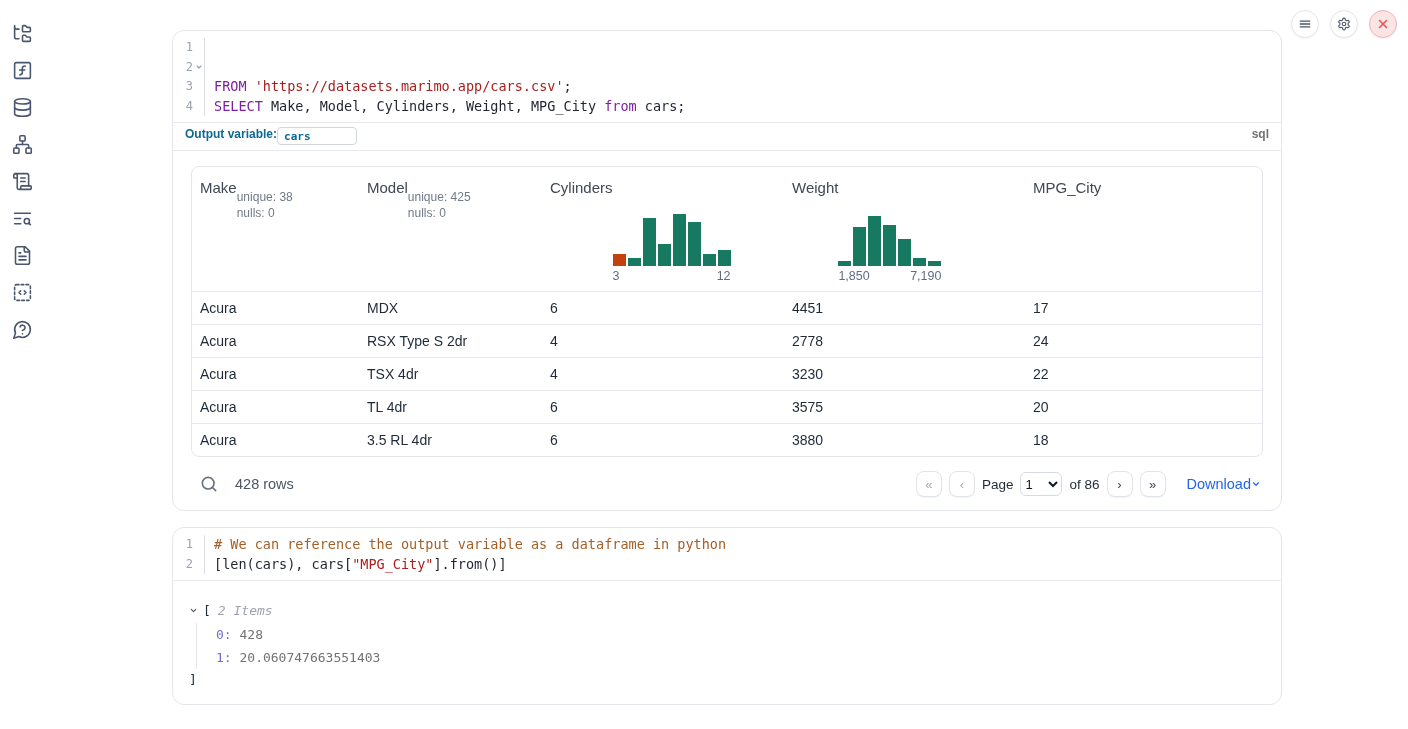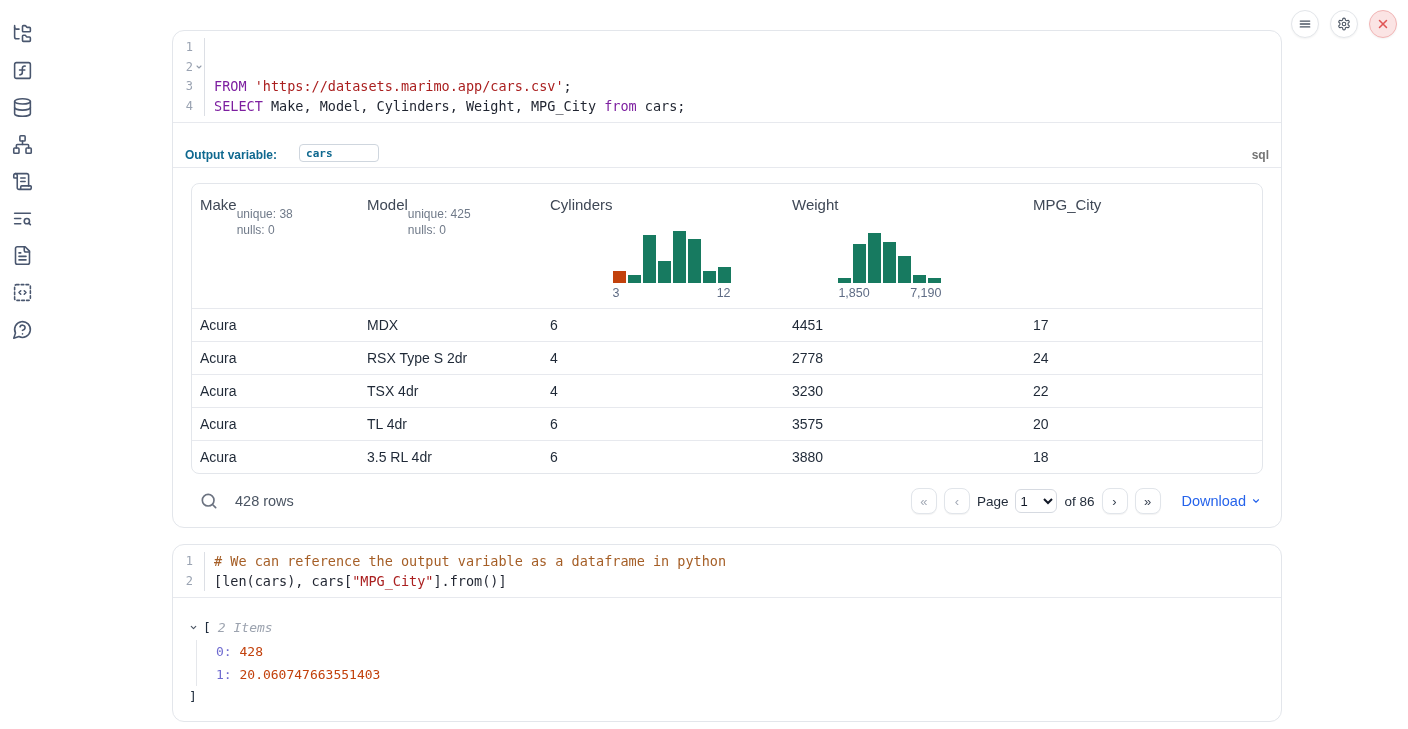--- a/index.html
+++ b/index.html
@@ -30,21 +30,21 @@
   .code-line { display:flex; font-family:"DejaVu Sans Mono", monospace; font-size:13.5px; line-height:19.5px; }
   .gutter { flex:none; width:32px; display:flex; align-items:center; color:#9aa3b2; border-right:1px solid #dcdfe5; }
   .lnum { flex:1; text-align:right; font-size:12px; }
   .fold { width:11px; display:flex; align-items:center; justify-content:center; }
   .code-content { padding-left:9px; white-space:pre; color:#1f2430; }
   .tok-comment { color:#a55e26; }
   .tok-keyword { color:#7d1fa0; }
   .tok-string  { color:#aa1f1f; }
   .tok-plain   { color:#1f2430; }
   
-  .outvar-row { display:flex; align-items:flex-end; gap:22px; padding:21px 12px 5px; border-top:1px solid #e7e9ee; }
+  .outvar-row { display:flex; align-items:flex-start; gap:0; padding:4px 12px 5px; border-top:1px solid #e7e9ee; }
   .outvar-label { font-size:12px; font-weight:700; color:#0e688f; }
   .outvar-input { width:80px; height:18px; border:1px solid #cfd6de; border-radius:4px; padding:0 6px;
     font-family:"DejaVu Sans Mono", monospace; font-size:11px; font-weight:700; color:#0e688f; }
   .lang-badge { margin-left:auto; font-size:12px; font-weight:600; color:#737373; }
   
   .cell-output { border-top:1px solid #e7e9ee; padding:15px 18px 8px; }
   .data-table { border:1px solid #e3e6eb; border-radius:8px; overflow:hidden; }
   .t-header, .tr { display:grid; grid-template-columns:167px 183px 242px 241px 241px; }
   .th { height:124px; padding:12px 8px 8px; display:flex; flex-direction:row; cursor:pointer; }
   .col-name { font-size:15px; color:#3f4856; }
@@ -62,31 +62,31 @@
   .rowcount { margin-left:16px; font-size:14.5px; color:#4b5563; }
   .pager { margin-left:auto; display:flex; align-items:center; gap:7px; }
   .pg-btn { width:26px; height:26px; border:1px solid #e1e5ea; border-radius:8px; background:#fff;
     box-shadow:0 1px 1px rgba(0,0,0,.05); font-size:13px; color:#374151; display:flex; align-items:center;
     justify-content:center; padding:0; cursor:pointer; font-family:"Liberation Sans",sans-serif; }
   .pg-btn.disabled { color:#a3aab6; }
   .pg-label { font-size:13.5px; color:#1f2937; }
   .page-select { height:24px; min-width:42px; border:1px solid #d6dae1; border-radius:6px; font-size:13px;
     color:#111827; background:#fff; }
   .download-btn { border:none; background:none; color:#2563eb; font-size:14.5px; display:flex;
-    align-items:center; gap:5px; margin-left:14px; padding:0; cursor:pointer; font-family:"Liberation Sans",sans-serif; }
+    align-items:center; margin-left:14px; padding:0; cursor:pointer; font-family:"Liberation Sans",sans-serif; }
   
   .tree-output { border-top:1px solid #e7e9ee; padding:19px 16px 14px;
     font-family:"DejaVu Sans Mono", monospace; font-size:13px; color:#1e2b3c; }
   .tree-head { display:flex; align-items:center; line-height:21px; }
   .tree-chev { width:14px; display:flex; align-items:center; cursor:pointer; }
   .items-count { color:#9ca3af; font-style:italic; margin-left:7px; }
   .tree-entries { margin-left:7px; border-left:1px solid #e5e7eb; padding-left:19px; margin-top:2px; }
   .tree-entry { line-height:23px; }
   .tree-key { color:#6f6bd0; }
-  .tree-val { color:#c2410c; }
+  .tree-val { color:#737373; }
   .close-bracket { line-height:21px; }
 </style>
 </head>
 <body>
 
 <aside class="sidebar">
   <button class="sb-icon">
     <svg viewBox="0 0 24 24" fill="none" stroke="currentColor" stroke-width="1.8" stroke-linecap="round" stroke-linejoin="round">
         <path d="M13 10h7a1 1 0 0 0 1-1V6a1 1 0 0 0-1-1h-2.5a1 1 0 0 1-.8-.4l-.9-1.2A1 1 0 0 0 15 3h-2a1 1 0 0 0-1 1v5a1 1 0 0 0 1 1Z"></path>
         <path d="M13 21h7a1 1 0 0 0 1-1v-3a1 1 0 0 0-1-1h-2.9a1 1 0 0 1-.88-.55l-.44-.9a1 1 0 0 0-.9-.55H13a1 1 0 0 0-1 1v5a1 1 0 0 0 1 1Z"></path>

